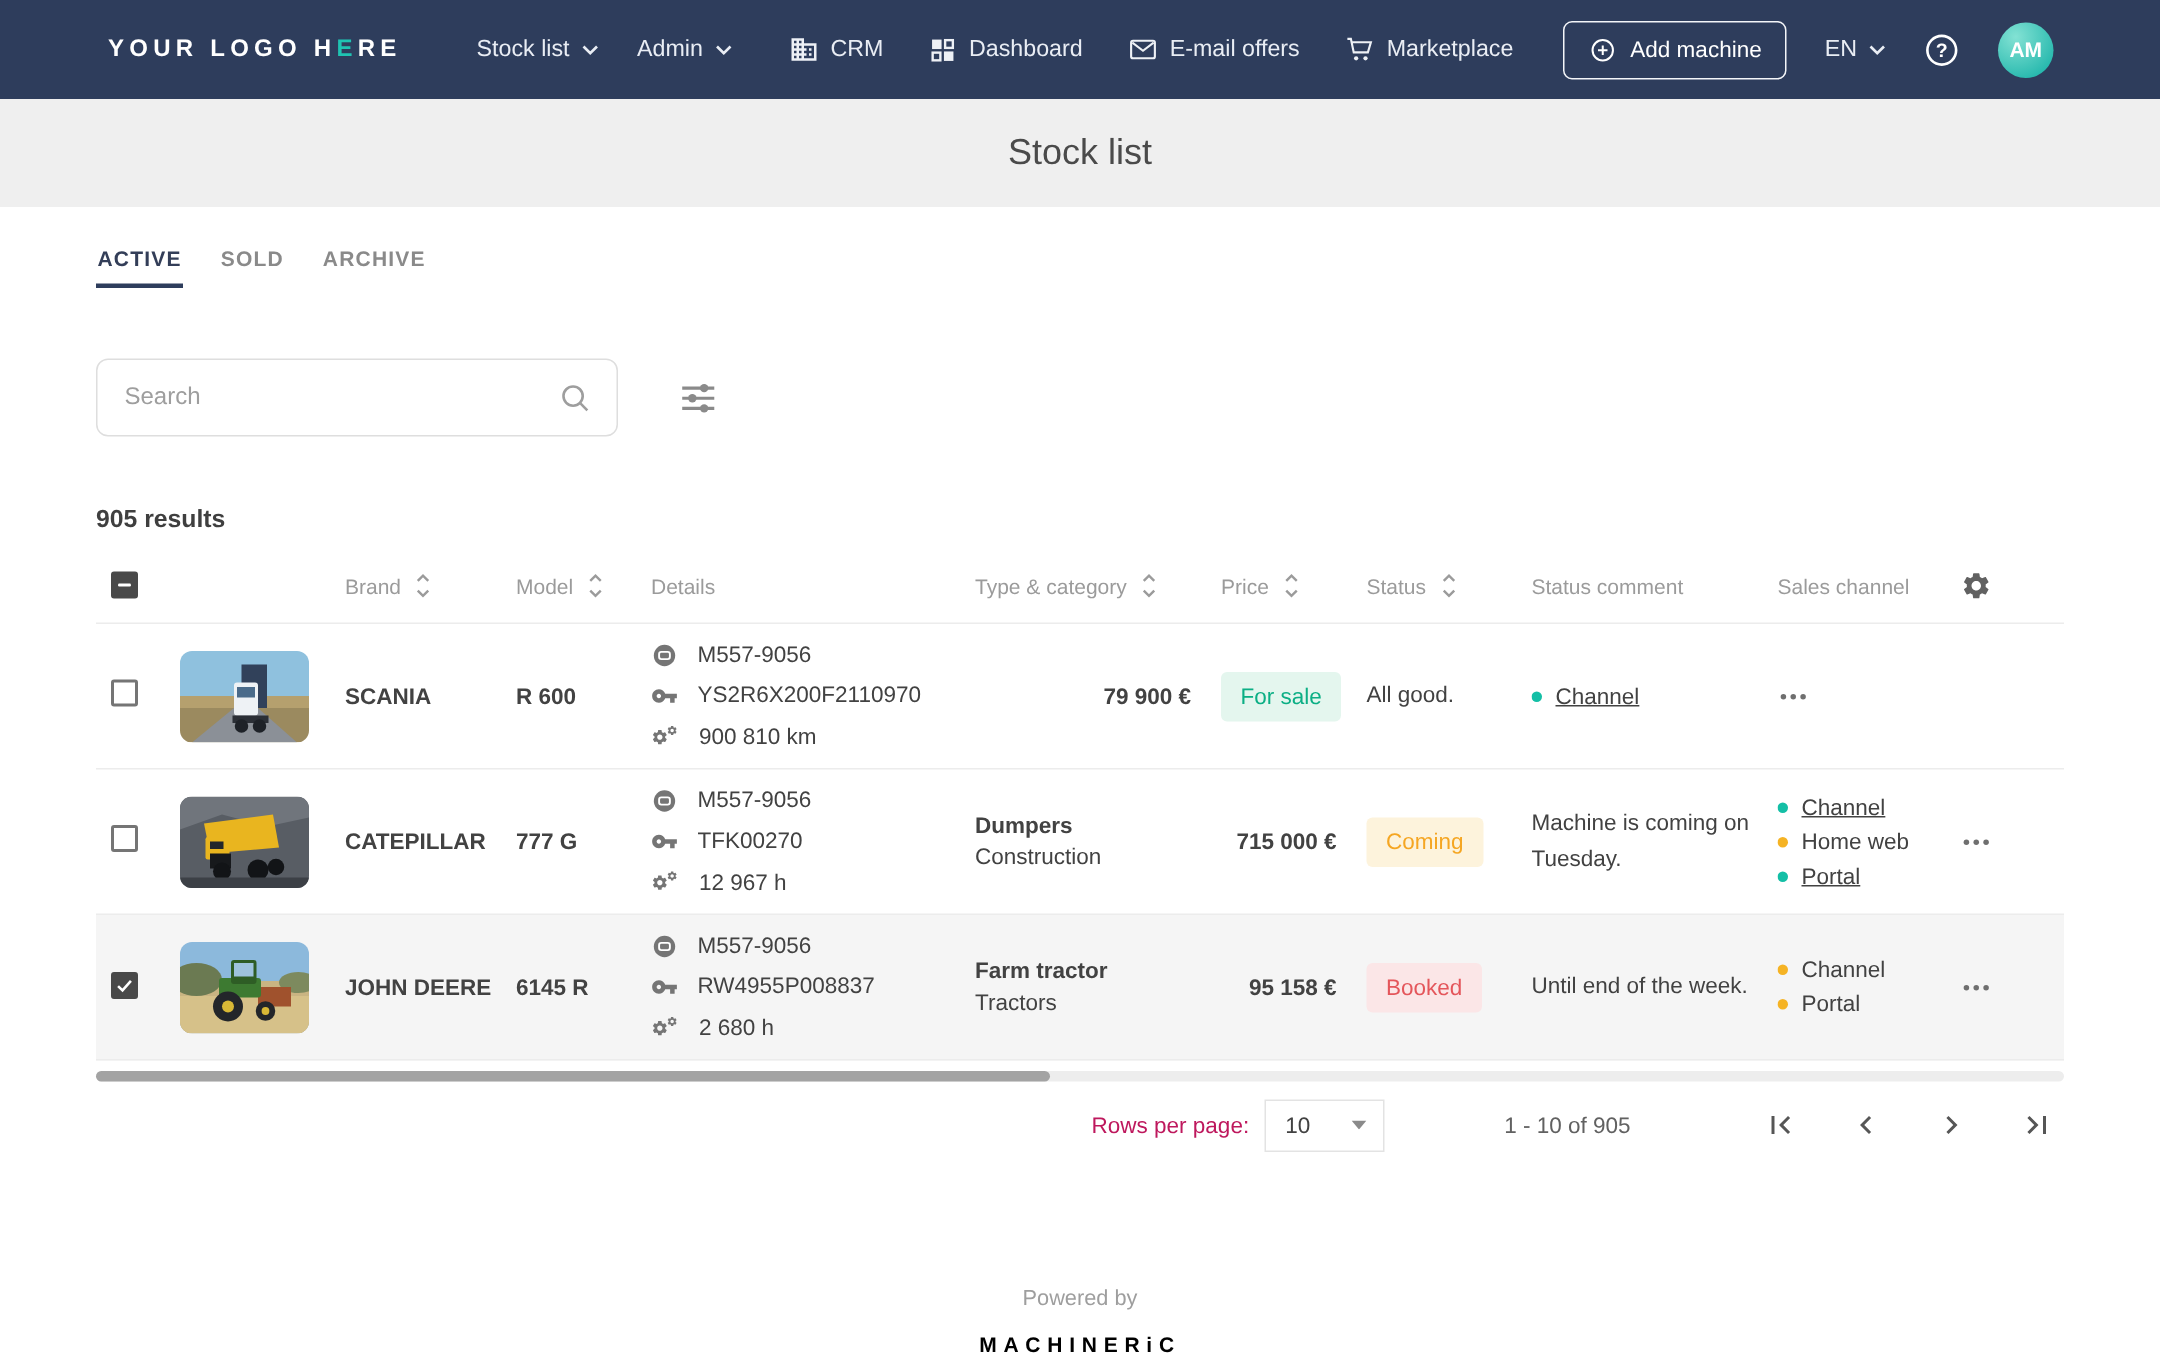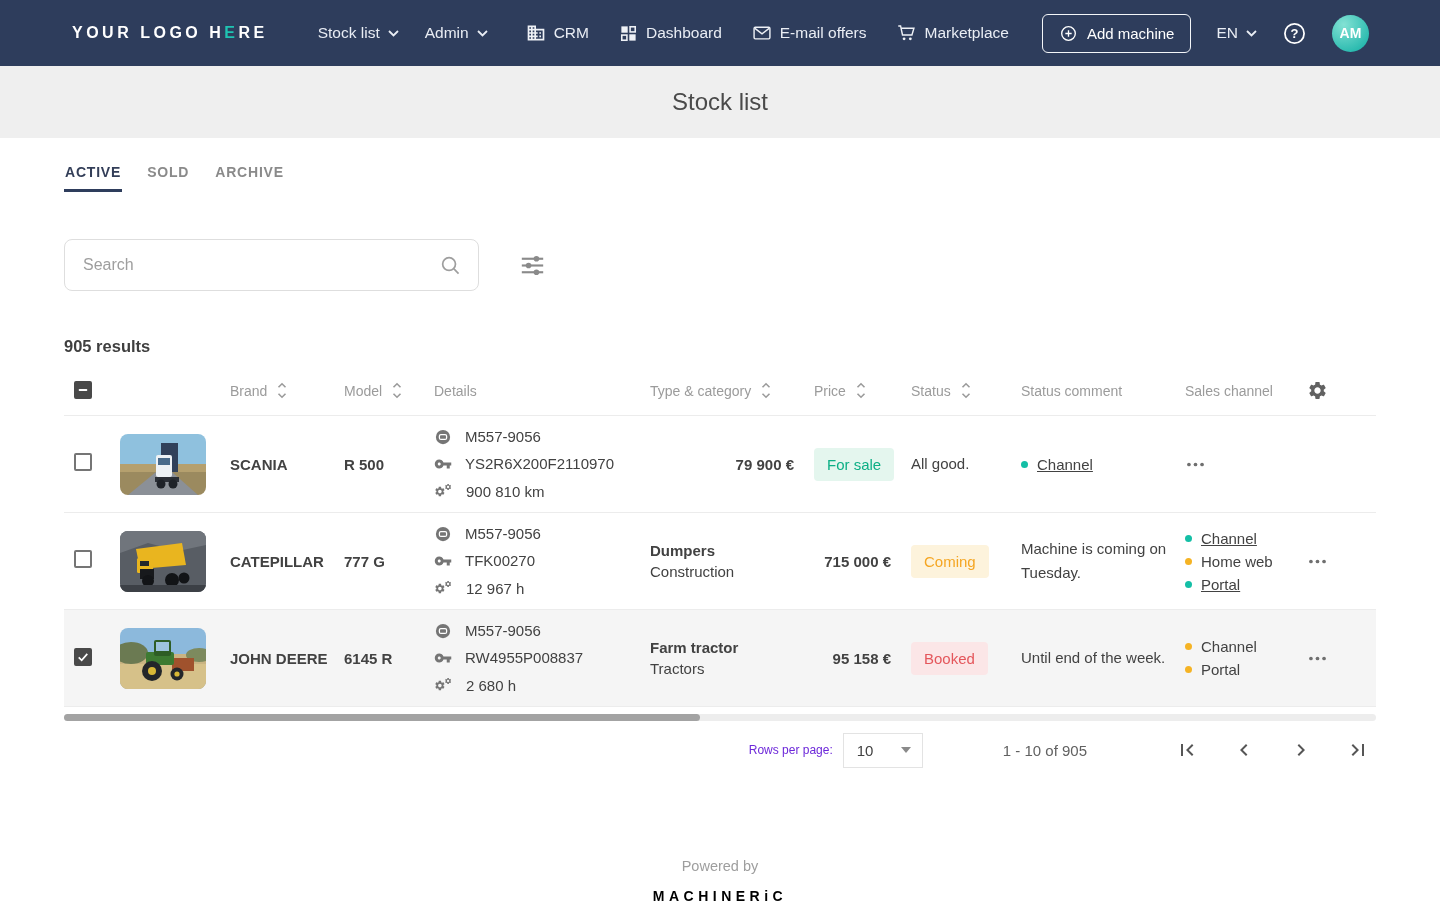--- a/index.html
+++ b/index.html
@@ -37,21 +37,21 @@
 
   
   .tabs { display: flex; gap: 24px; margin-top: 17px; }
   .tab { font-size: 14px; font-weight: 700; letter-spacing: .8px; color: #8a8a8a;
          padding: 9px 1px 9px; border: none; background: none; cursor: pointer;
          border-bottom: 3px solid transparent; }
   .tab.active { color: #333e58; border-bottom-color: #2e3d5c; }
 
   
   .search-row { display: flex; align-items: center; margin-top: 47px; }
-  .search-box { width: 415px; height: 52px; border: 1px solid #dedede; border-radius: 8px;
+  .search-box { width: 348px; height: 52px; border: 1px solid #dedede; border-radius: 8px;
                 display: flex; align-items: center; padding: 0 16px 0 18px; background: #fff; }
   .search-box input { flex: 1; border: none; outline: none; font-size: 16px;
                       font-family: inherit; color: #424242; }
   .search-box input::placeholder { color: #9e9e9e; }
   .filter-btn { margin-left: 40px; border: none; background: none; cursor: pointer; display: flex; }
 
   .results { margin-top: 46px; font-size: 16.5px; font-weight: 700; color: #3f3f3f; }
 
   
   .table { margin-top: 10px; }
@@ -86,21 +86,21 @@
   .actions-btn, .gear-btn { border: none; background: none; cursor: pointer; display: flex; padding: 0; }
 
   
   .hscroll { margin-top: 7px; height: 7px; background: #ededed; border-radius: 4px; position: relative; }
   .hscroll-thumb { position: absolute; left: 0; top: 0; height: 7px; width: 636px;
                    background: #a3a3a3; border-radius: 4px; cursor: grab; }
 
   
   .pager { display: flex; align-items: center; justify-content: flex-end; margin-top: 9px;
            color: #5c5c5c; height: 40px; }
-  .rpp-label { font-size: 12px; color: #6d28d9; }
+  .rpp-label { font-size: 15px; color: #be185d; }
   .rpp-select { width: 80px; height: 35px; border: 1px solid #e3e3e3; background: #fff;
                 display: flex; align-items: center; justify-content: space-between;
                 padding: 0 11px 0 13px; margin-left: 10px; font-size: 15px; color: #424242;
                 cursor: pointer; }
   .range { margin-left: 80px; font-size: 15px; color: #616161; }
   .pager-btns { display: flex; gap: 33px; margin-left: 88px; margin-right: 6px; }
   .pager-btns button { border: none; background: none; cursor: pointer; display: flex; padding: 0; }
 
   
   .footer { margin-top: 88px; display: flex; align-items: center; justify-content: center;
@@ -331,21 +331,21 @@
             <rect x="41" y="9" width="17" height="29" fill="#31415a"></rect>
             <rect x="36" y="21" width="16" height="22" rx="2" fill="#eef2f5"></rect>
             <rect x="38" y="24" width="12" height="7" fill="#4a6b8a"></rect>
             <rect x="35" y="43" width="24" height="5" fill="#2b2f36"></rect>
             <circle cx="41" cy="50" r="4.5" fill="#1e2228"></circle>
             <circle cx="53" cy="50" r="4.5" fill="#1e2228"></circle>
           </svg>
         </span>
       </div>
       <div class="brand">SCANIA</div>
-      <div class="model">R 500</div>
+      <div class="model">R 600</div>
       <div class="details">
         <div class="dline">
           <span class="icon">
             <svg width="18" height="18" viewBox="0 0 24 24">
                 <circle cx="12" cy="12" r="9.5" fill="#757575"></circle>
                 <rect x="7.2" y="8.8" width="9.6" height="6.4" rx="2" fill="none" stroke="#fff" stroke-width="1.7"></rect>
               </svg>
           </span>
           <span>M557-9056</span>
         </div>

